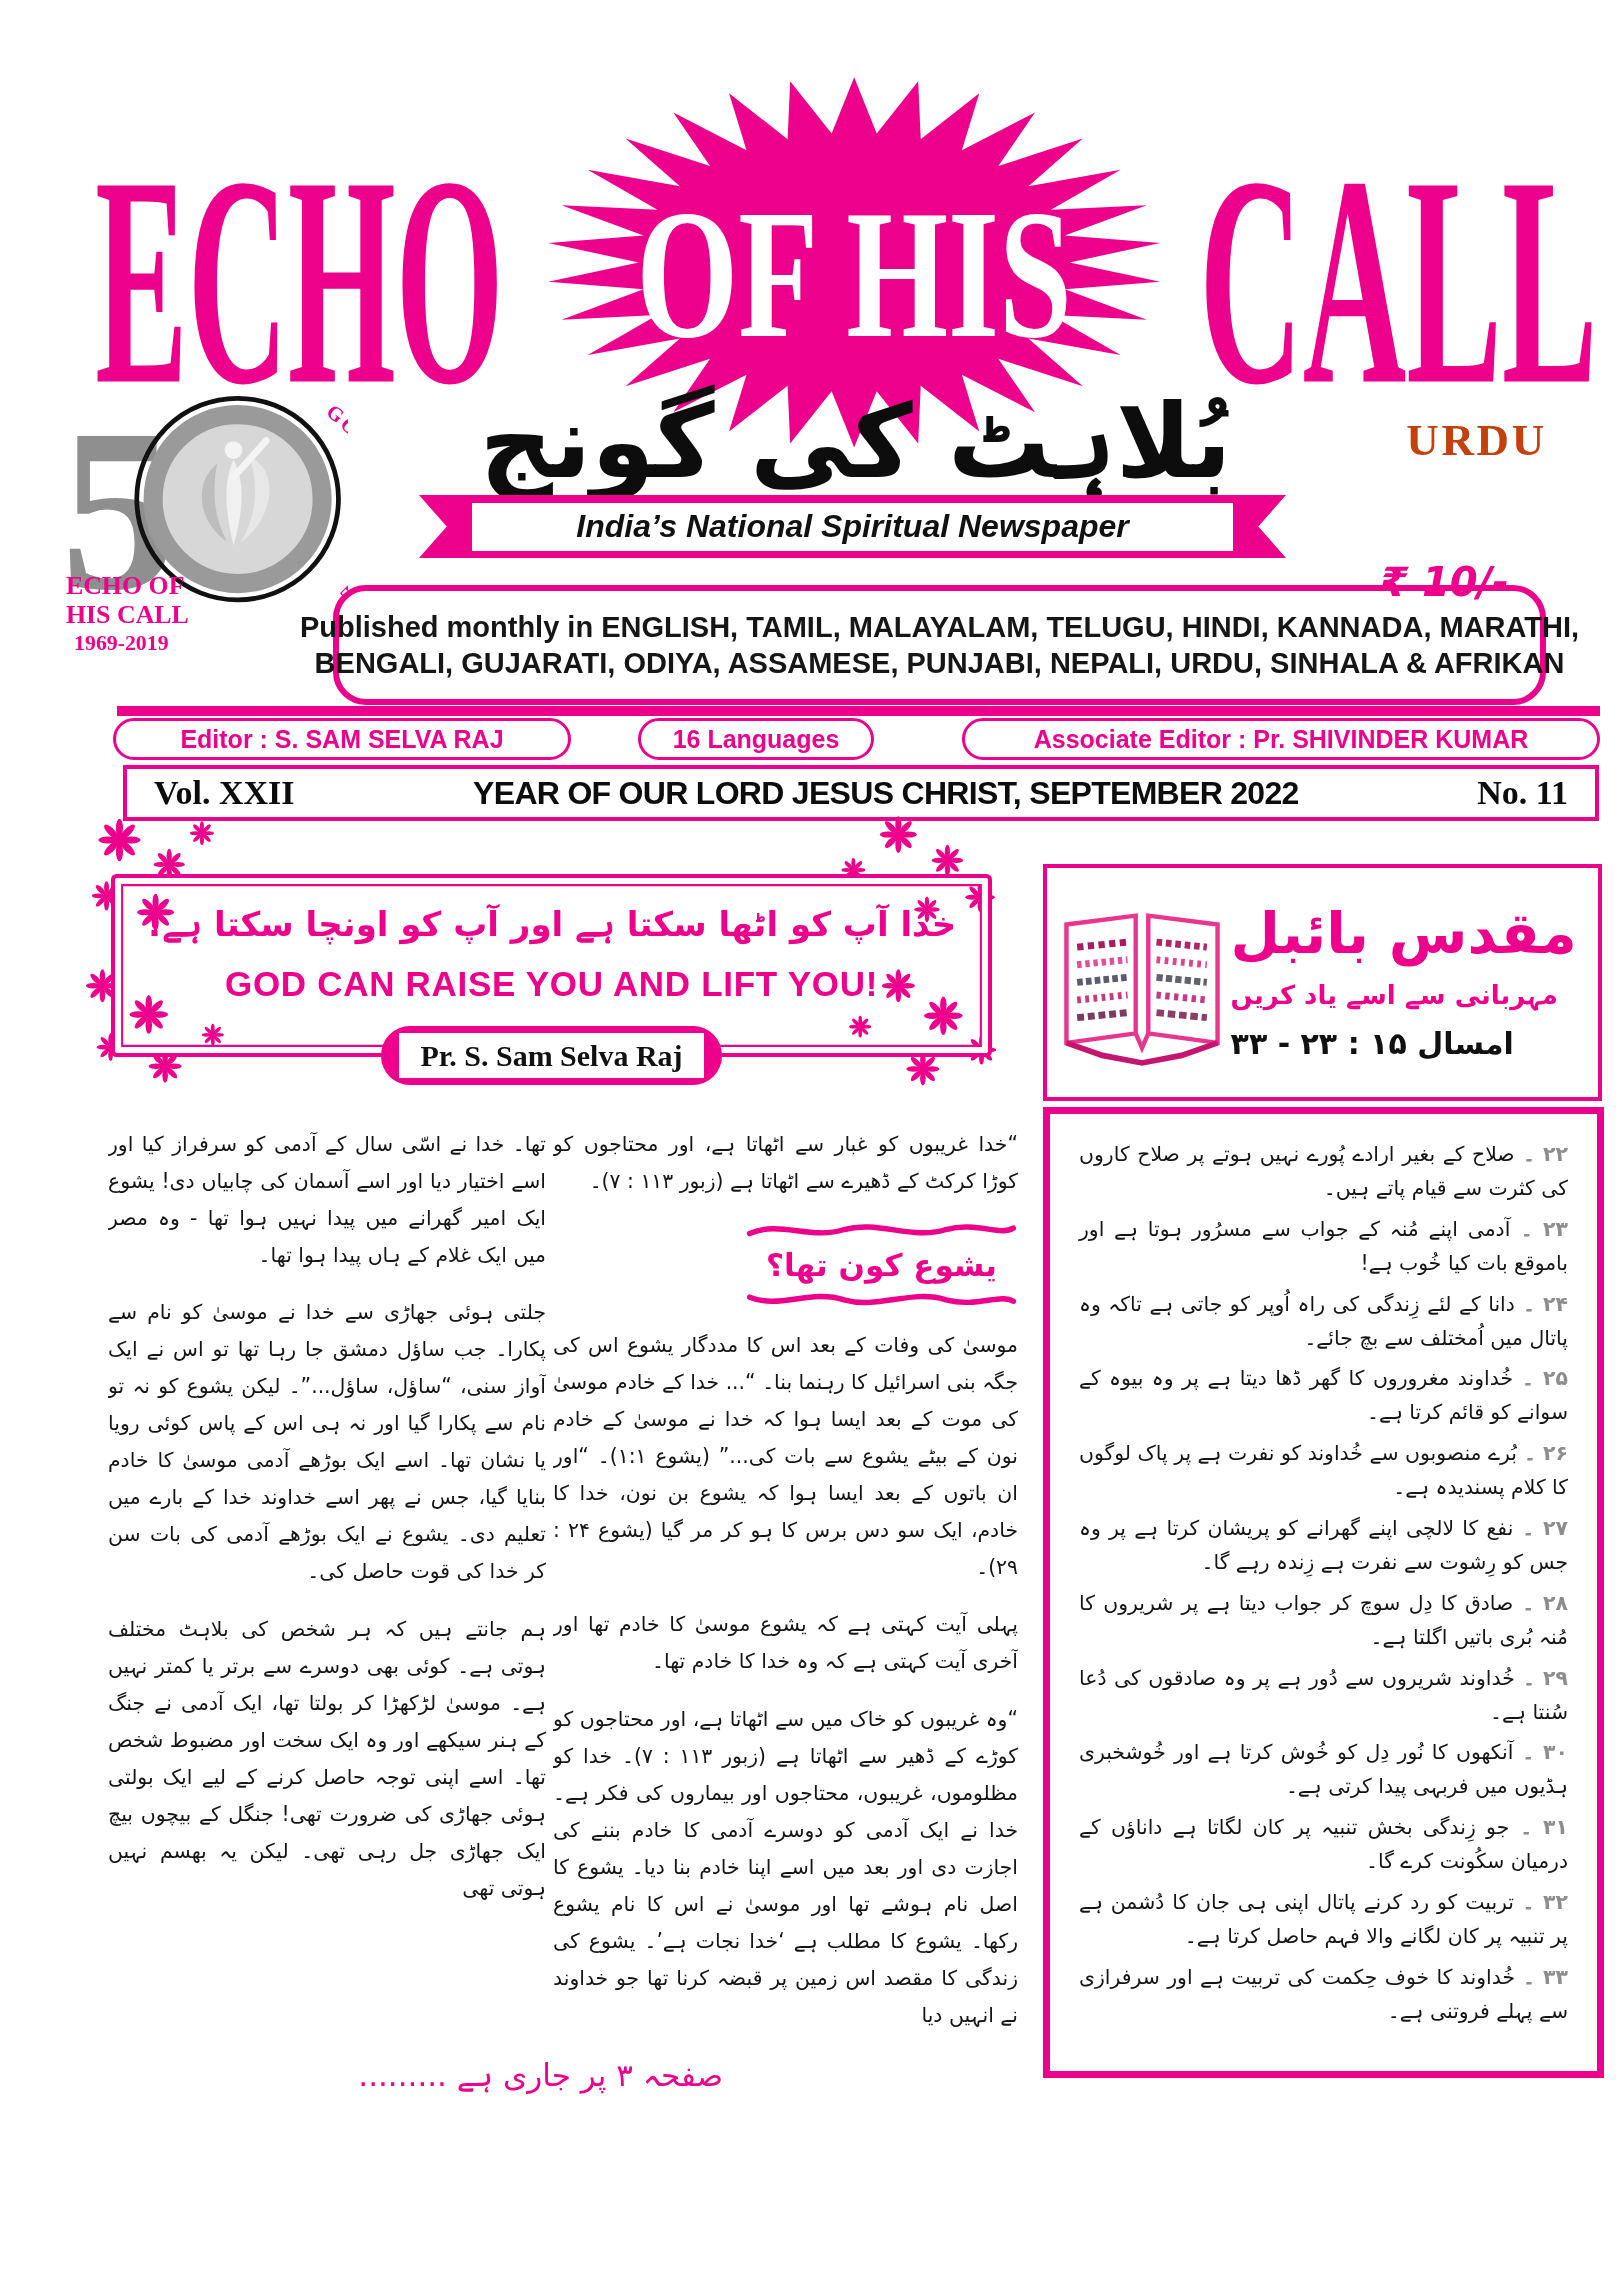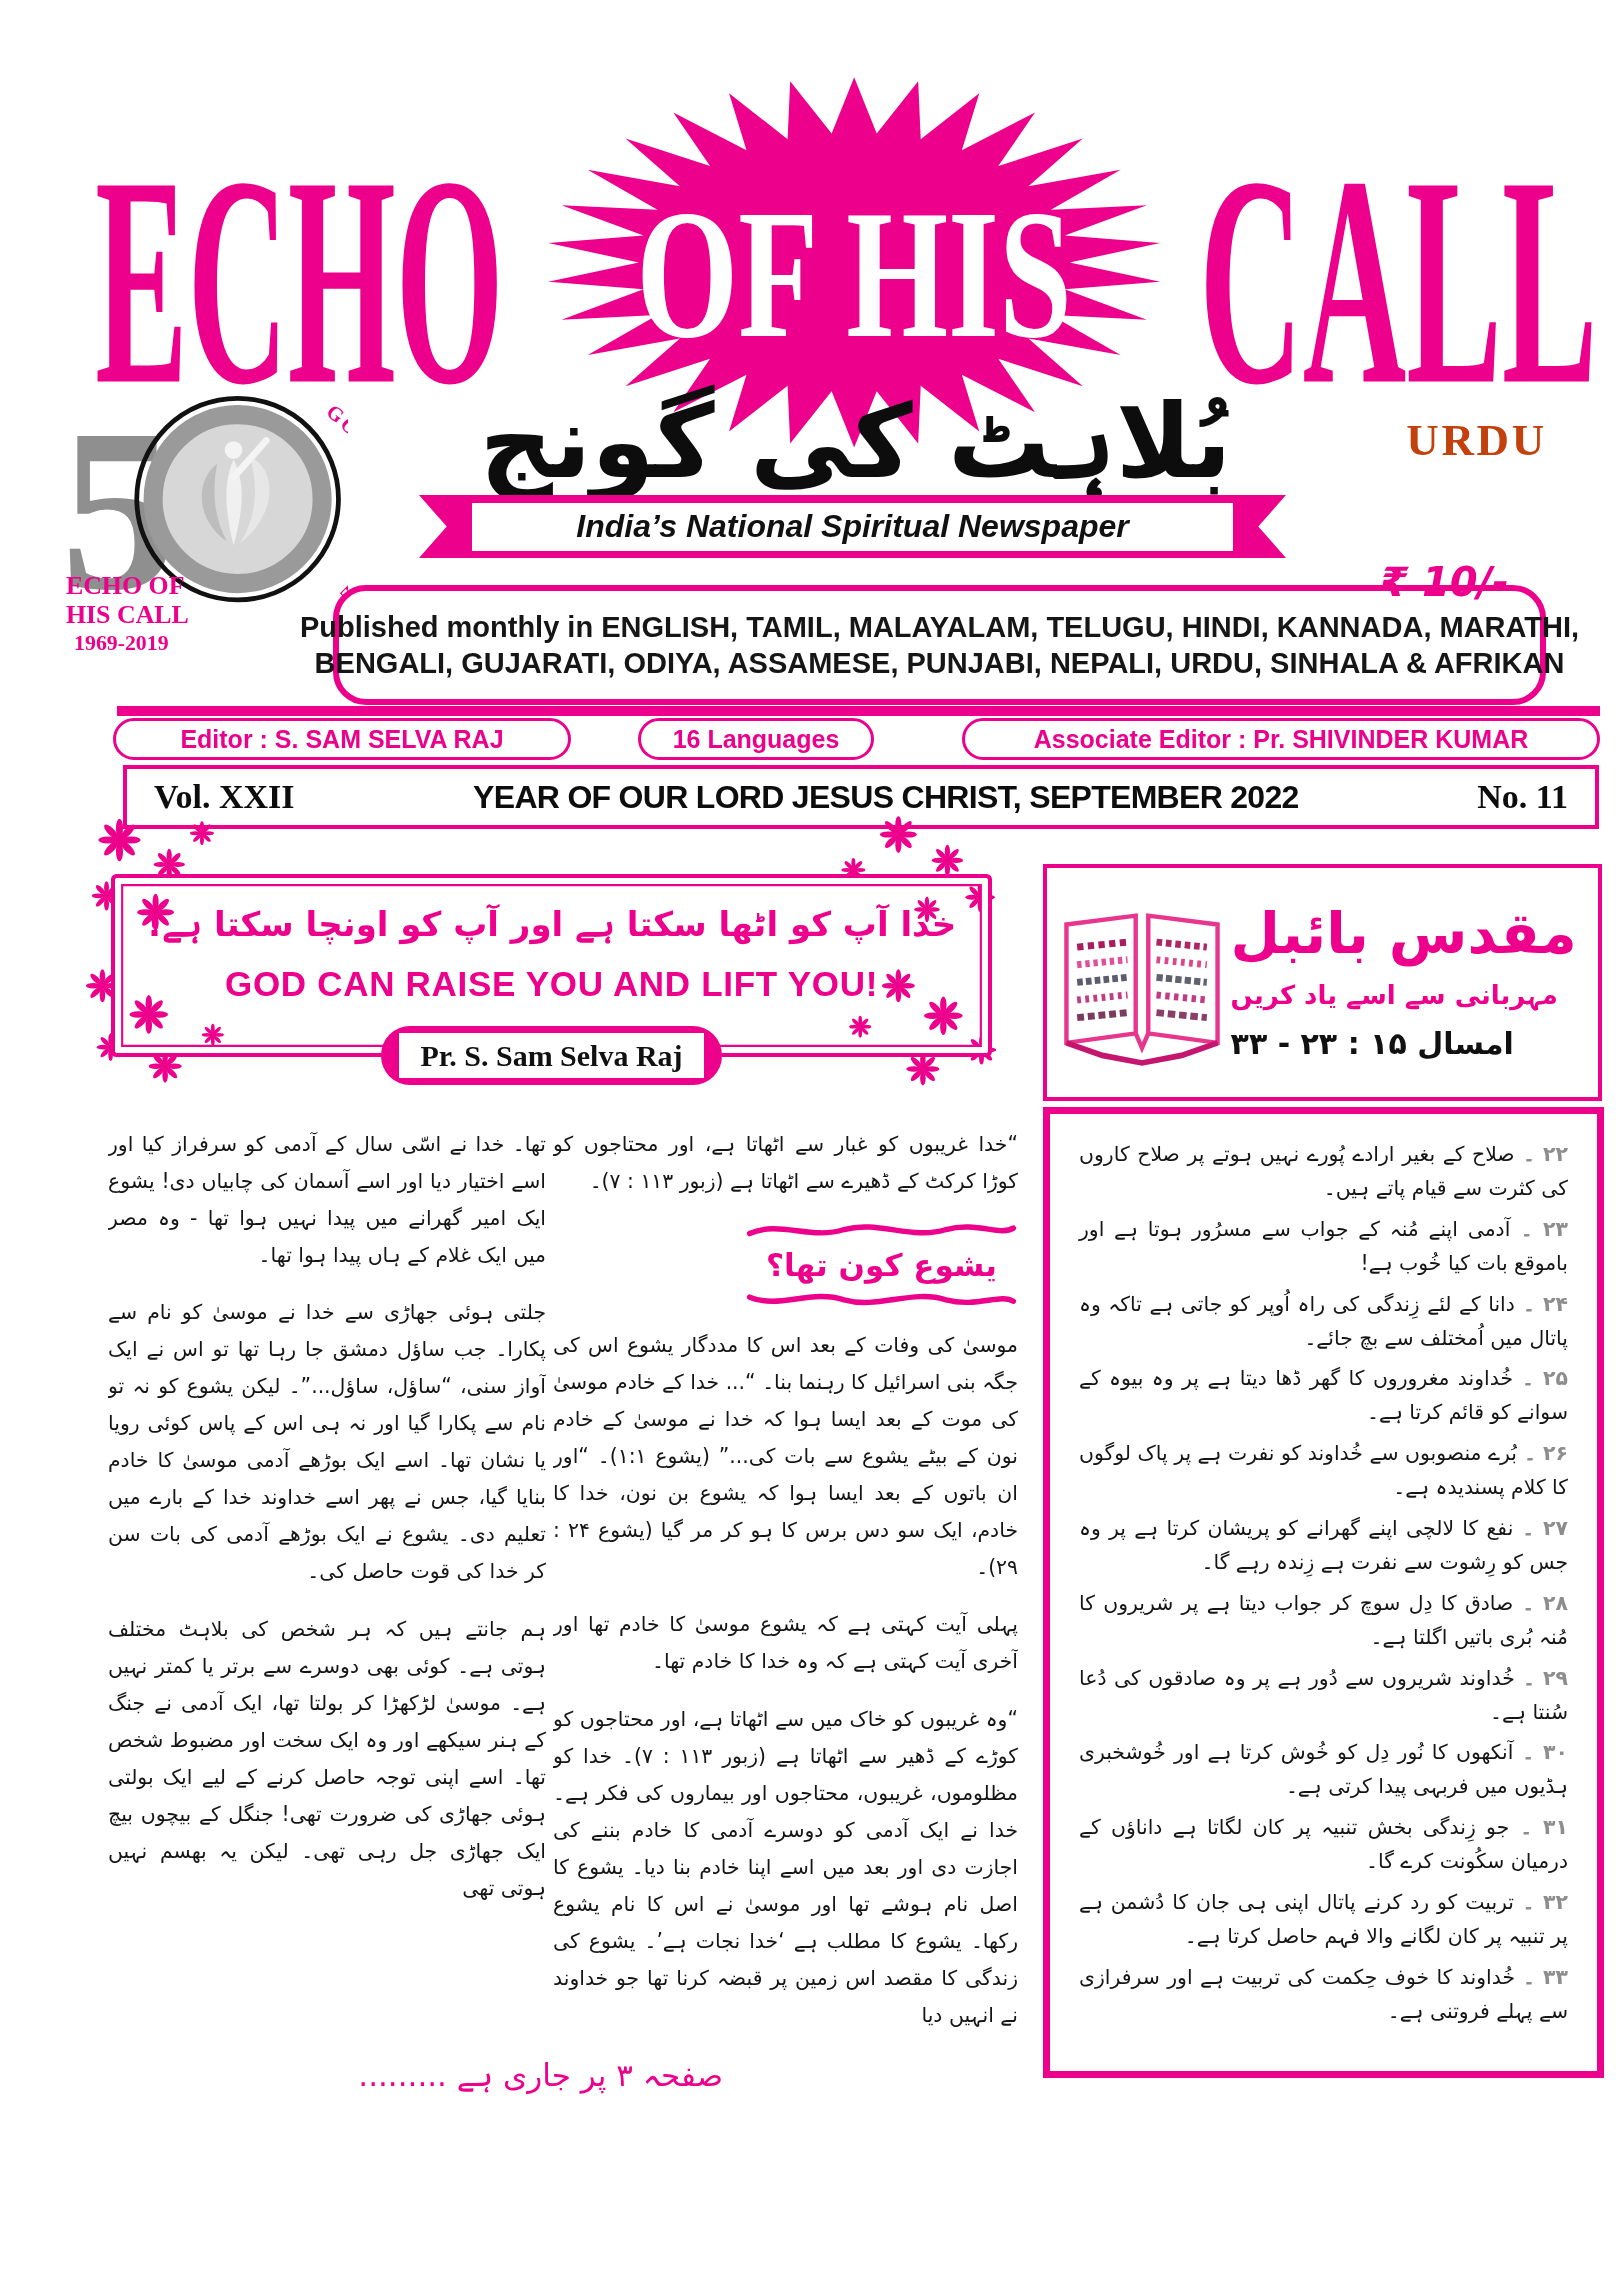--- a/index.html
+++ b/index.html
@@ -44,21 +44,21 @@
 
   
   .pill{top:718px;height:42px;border:3.4px solid var(--accent);border-radius:21px;background:#fff;
     display:flex;align-items:center;justify-content:center;color:var(--accent);
     font-weight:bold;font-size:25px;white-space:nowrap}
   .pill1{left:113px;width:458px}
   .pill2{left:638px;width:236px}
   .pill3{left:962px;width:638px}
 
   
-  .volrow{left:123px;top:765px;width:1476px;height:64px;border:4.1px solid var(--accent);background:#fff;
+  .volrow{left:123px;top:765px;width:1476px;height:56px;border:4.1px solid var(--accent);background:#fff;
     display:flex;align-items:center;justify-content:space-between;padding:0 27px}
   .volrow .serif{font-family:"Liberation Serif",serif;font-weight:bold;font-size:34px;color:#0d0d0d}
   .volrow .center{font-weight:bold;font-size:32px;color:#0d0d0d;letter-spacing:-0.7px}
 
   
   .decor{left:82px;top:814px;width:954px;height:300px;pointer-events:none}
   .hlbox{left:111px;top:874px;width:881px;height:183px;border:4.8px solid var(--accent);border-radius:5.5px;
     box-shadow:inset 0 0 0 6.1px #fff,inset 0 0 0 8.2px var(--accent);text-align:center;z-index:2}
   .hl-urdu{margin-top:26px;font-size:34px;font-weight:bold;color:var(--accent);white-space:nowrap}
   .hl-en{margin-top:20.4px;font-weight:bold;font-size:35px;color:var(--accent);letter-spacing:0.7px}

